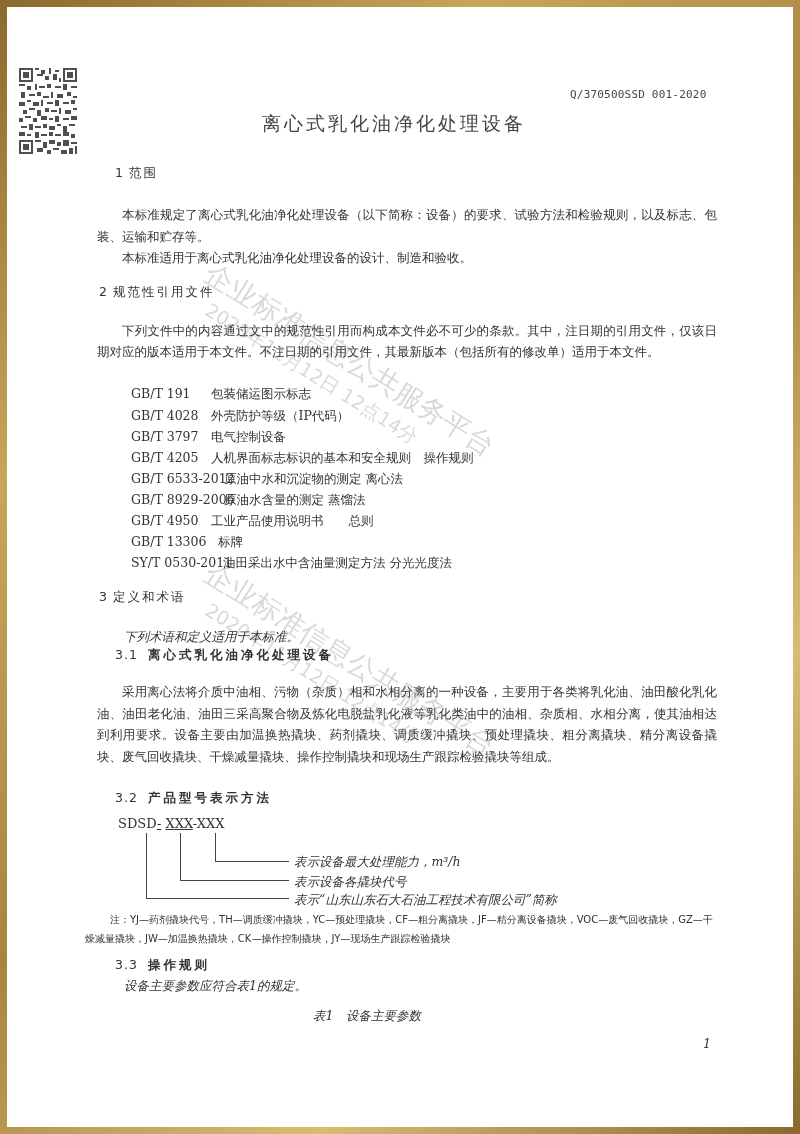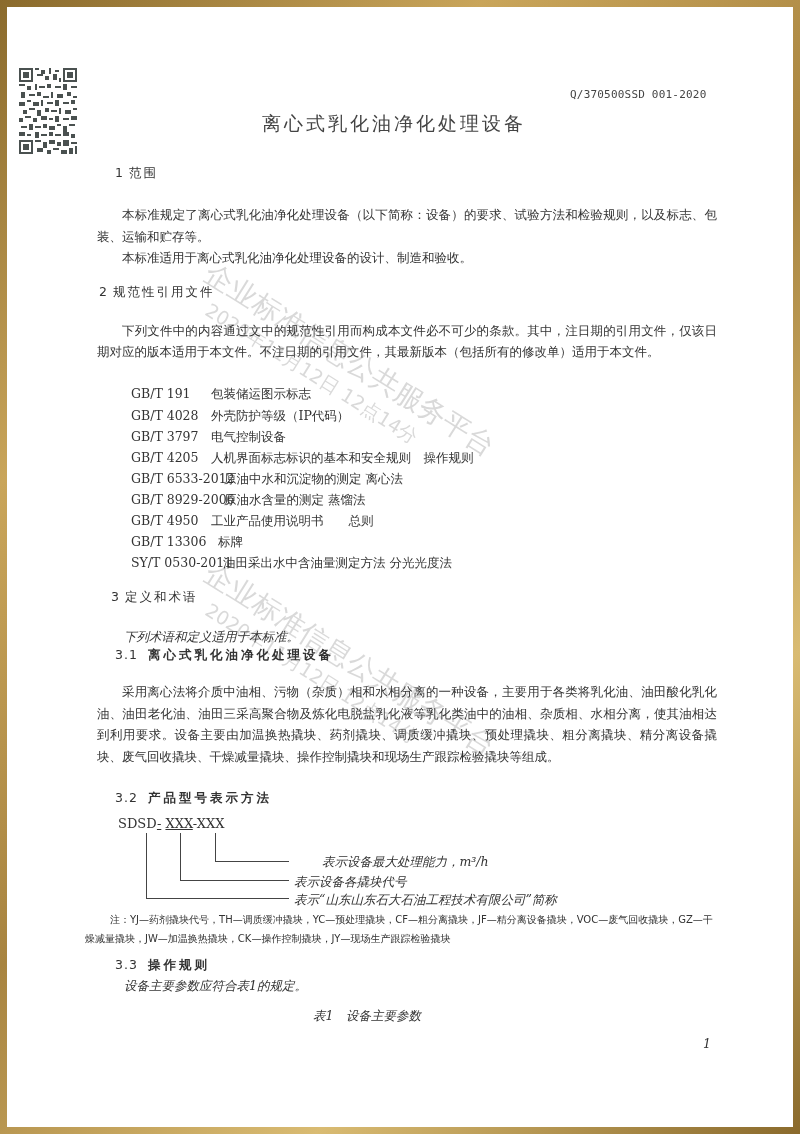--- a/index.html
+++ b/index.html
@@ -156,21 +156,21 @@
     <div class="ref" style="top:401px;"><span class="code" style="width:80px">GB/T 4028</span><span>外壳防护等级（IP代码）</span></div>
     <div class="ref" style="top:422px;"><span class="code" style="width:80px">GB/T 3797</span><span>电气控制设备</span></div>
     <div class="ref" style="top:443px;"><span class="code" style="width:80px">GB/T 4205</span><span>人机界面标志标识的基本和安全规则　操作规则</span></div>
     <div class="ref" style="top:464px;"><span class="code" style="width:93px">GB/T 6533-2012</span><span>原油中水和沉淀物的测定  离心法</span></div>
     <div class="ref" style="top:485px;"><span class="code" style="width:93px">GB/T 8929-2006</span><span>原油水含量的测定  蒸馏法</span></div>
     <div class="ref" style="top:506px;"><span class="code" style="width:80px">GB/T 4950</span><span>工业产品使用说明书　　总则</span></div>
     <div class="ref" style="top:527px;"><span class="code" style="width:87px">GB/T 13306</span><span>标牌</span></div>
     <div class="ref" style="top:548px;"><span class="code" style="width:92px">SY/T 0530-2011</span><span>油田采出水中含油量测定方法  分光光度法</span></div>
   </div>
 
-  <div class="abs h1" style="left:104px; top:582px;text-align:center;">
+  <div class="abs h1" style="left:92px; top:582px;text-align:center;">
     <span class="num">3</span><span>定义和术语</span>
   </div>
   <div class="abs p" style="left:117px; top:619px;">下列术语和定义适用于本标准。</div>
 
   <div class="abs h2" style="left:92px; top:640px;">
     <span class="num">3.1</span><span>离心式乳化油净化处理设备</span>
   </div>
   <div class="para" style="top:674px; line-height:21.5px;">采用离心法将介质中油相、污物（杂质）相和水相分离的一种设备，主要用于各类将乳化油、油田酸化乳化油、油田老化油、油田三采高聚合物及炼化电脱盐乳化液等乳化类油中的油相、杂质相、水相分离，使其油相达到利用要求。设备主要由加温换热撬块、药剂撬块、调质缓冲撬块、预处理撬块、粗分离撬块、精分离设备撬块、废气回收撬块、干燥减量撬块、操作控制撬块和现场生产跟踪检验撬块等组成。</div>
 
   <div class="abs h2" style="left:92px; top:783px;">
@@ -187,21 +187,21 @@
     <div class="line" style="left:208px; top:826px; width:1px; height:29px;"></div>
     <div class="line" style="left:208px; top:854px; width:74px; height:1px;"></div>
 
     <div class="line" style="left:173px; top:826px; width:1px; height:48px;"></div>
     <div class="line" style="left:173px; top:873px; width:109px; height:1px;"></div>
 
     <div class="line" style="left:139px; top:826px; width:1px; height:66px;"></div>
     <div class="line" style="left:139px; top:891px; width:143px; height:1px;"></div>
   </div>
 
-  <div class="abs p" style="left:287px; top:844px;margin-left:28px;">表示设备最大处理能力，m³/h</div>
+  <div class="abs p" style="left:287px; top:844px;">表示设备最大处理能力，m³/h</div>
   <div class="abs p" style="left:287px; top:864px;">表示设备各撬块代号</div>
   <div class="abs p" style="left:287px; top:882px;">表示“山东山东石大石油工程技术有限公司”简称</div>
 
   <div class="note" style="top:903px; left:78px; width:632px;">注：YJ—药剂撬块代号，TH—调质缓冲撬块，YC—预处理撬块，CF—粗分离撬块，JF—精分离设备撬块，VOC—废气回收撬块，GZ—干燥减量撬块，JW—加温换热撬块，CK—操作控制撬块，JY—现场生产跟踪检验撬块</div>
 
   <div class="abs h2" style="left:92px; top:950px;">
     <span class="num">3.3</span><span>操作规则</span>
   </div>
   <div class="abs p" style="left:117px; top:968px;">设备主要参数应符合表1的规定。</div>
   <div class="abs p" style="left:306px; top:998px;">表1　设备主要参数</div>

